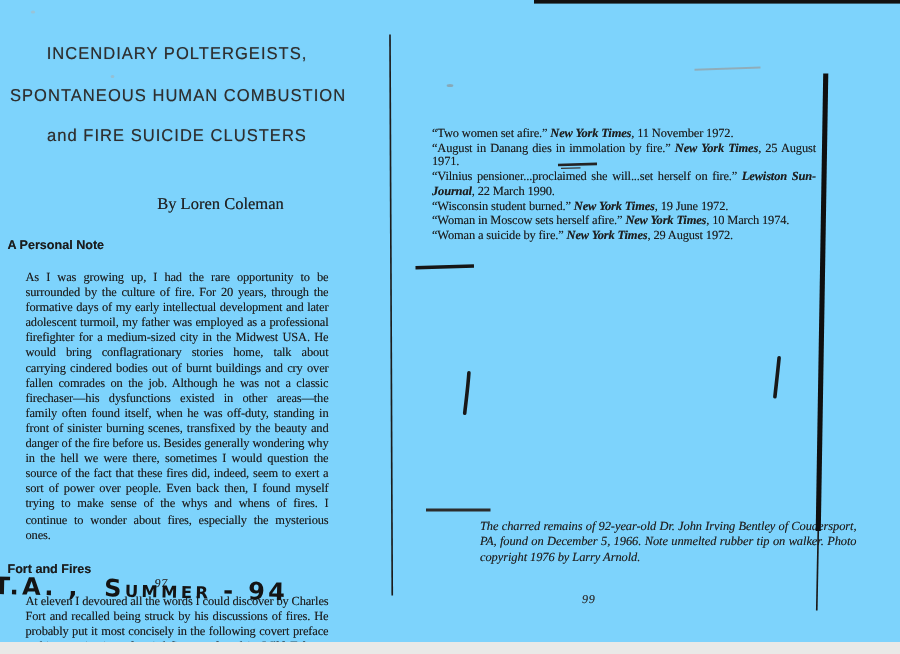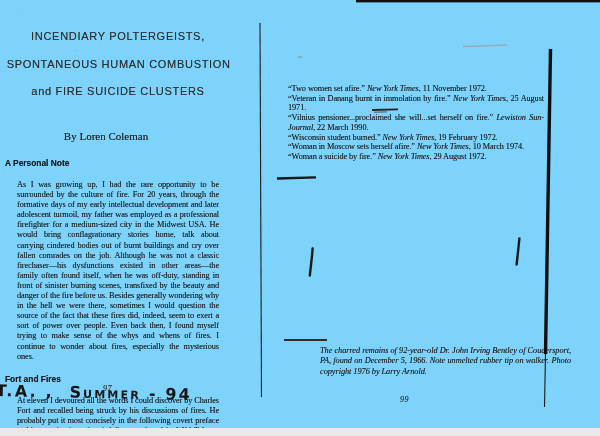--- a/index.html
+++ b/index.html
@@ -9,52 +9,52 @@
   }
   
   .title-block{position:absolute;left:2px;top:30px;width:232px;text-align:center;}
   .title-line{
     font-family:"Liberation Sans",sans-serif;font-size:11.5px;letter-spacing:.7px;
     color:#2e2e2e;margin-bottom:15.5px;white-space:nowrap;
     text-shadow:0 0 .5px rgba(40,40,40,.55);transform:scaleX(.96);
   }
   .byline{
     position:absolute;left:0;top:130px;width:212px;text-align:center;
-    font-size:11px;color:#222;text-shadow:0 0 .4px rgba(0,0,0,.5);
+    font-size:11px;color:#222;text-shadow:0 0 .4px rgba(0,0,0,.5);padding-left:41px;
   }
   .left-body{position:absolute;left:5px;top:158px;width:226px;}
   .sec-heading{
     font-family:"Liberation Sans",sans-serif;font-weight:bold;font-size:8.4px;
     color:#1b1b1b;margin:0 0 2px 0;text-shadow:0 0 .3px rgba(0,0,0,.5);
   }
   .body-para{
     font-size:8.3px;line-height:10.1px;text-align:justify;letter-spacing:-.1px;
     color:#1e1e1e;margin:12px;text-shadow:0 0 .4px rgba(20,20,20,.5);
   }
   .sec2{margin-top:9px;}
   .pageno{
     position:absolute;font-size:8px;color:#333;letter-spacing:.5px;
     text-shadow:0 0 .3px rgba(0,0,0,.5);
     font-style:italic;
   }
   .pageno-97{left:103px;top:384px;}
-  .pageno-99{left:400px;top:395px;text-align:center;}
+  .pageno-99{left:388px;top:395px;text-align:center;}
   .handwriting{
     position:absolute;left:-4px;top:381px;white-space:pre;
     font-family:"DejaVu Sans",sans-serif;font-weight:bold;font-size:16px;
     font-variant:small-caps;letter-spacing:2.2px;color:#141414;
     transform:rotate(1.2deg);transform-origin:left top;
   }
   
   .citations{position:absolute;left:288px;top:84px;width:256px;}
   .citation{
     font-size:8.3px;line-height:9.7px;text-align:justify;letter-spacing:-.1px;
     color:#1e1e1e;text-shadow:0 0 .4px rgba(20,20,20,.5);
   }
-  .it{font-style:italic;}
+  .it{font-style:italic;font-weight:bold;}
   .caption-rule{position:absolute;left:284px;top:339px;width:43px;height:2px;background:#2c2c2c;}
   .fig-caption{
     position:absolute;left:285px;top:346px;width:251px;
     font-size:8.3px;line-height:10.3px;font-style:italic;text-align:justify;
     color:#222;letter-spacing:-.05px;text-shadow:0 0 .4px rgba(20,20,20,.5);margin-left:35px;
   }
   
   .artifacts{position:absolute;left:0;top:0;width:600px;height:436px;pointer-events:none;}
 </style>
 </head>
@@ -80,23 +80,23 @@
     </div>
 
     <div class="pageno pageno-97">97</div>
 
     <div class="handwriting">T.A. ,  Summer - 94</div>
   </div>
 
   <div>
     <div class="citations">
         <div class="citation"><span>“Two women set afire.” </span><span class="it">New York Times</span><span>, 11 November 1972.</span></div>
-        <div class="citation"><span>“Veteran in Danang burnt in immolation by fire.” </span><span class="it">New York Times</span><span>, 25 Au­gust 1971.</span></div>
+        <div class="citation"><span>“August in Danang dies in immolation by fire.” </span><span class="it">New York Times</span><span>, 25 Au­gust 1971.</span></div>
         <div class="citation"><span>“Vilnius pensioner...proclaimed she will...set herself on fire.” </span><span class="it">Lewiston Sun-Journal</span><span>, 22 March 1990.</span></div>
-        <div class="citation"><span>“Wisconsin student burned.” </span><span class="it">New York Times</span><span>, 19 February 1972.</span></div>
+        <div class="citation"><span>“Wisconsin student burned.” </span><span class="it">New York Times</span><span>, 19 June 1972.</span></div>
         <div class="citation"><span>“Woman in Moscow sets herself afire.” </span><span class="it">New York Times</span><span>, 10 March 1974.</span></div>
         <div class="citation"><span>“Woman a suicide by fire.” </span><span class="it">New York Times</span><span>, 29 August 1972.</span></div>
       </div>
 
     <div class="caption-rule"></div>
     <div class="fig-caption">The charred remains of  92-year-old Dr. John Irving Bentley of Couder­sport, PA, found on December 5, 1966. Note unmelted rubber tip on walk­er. Photo copyright 1976 by Larry Arnold.</div>
 
     <div class="pageno pageno-99">99</div>
   </div>
 

